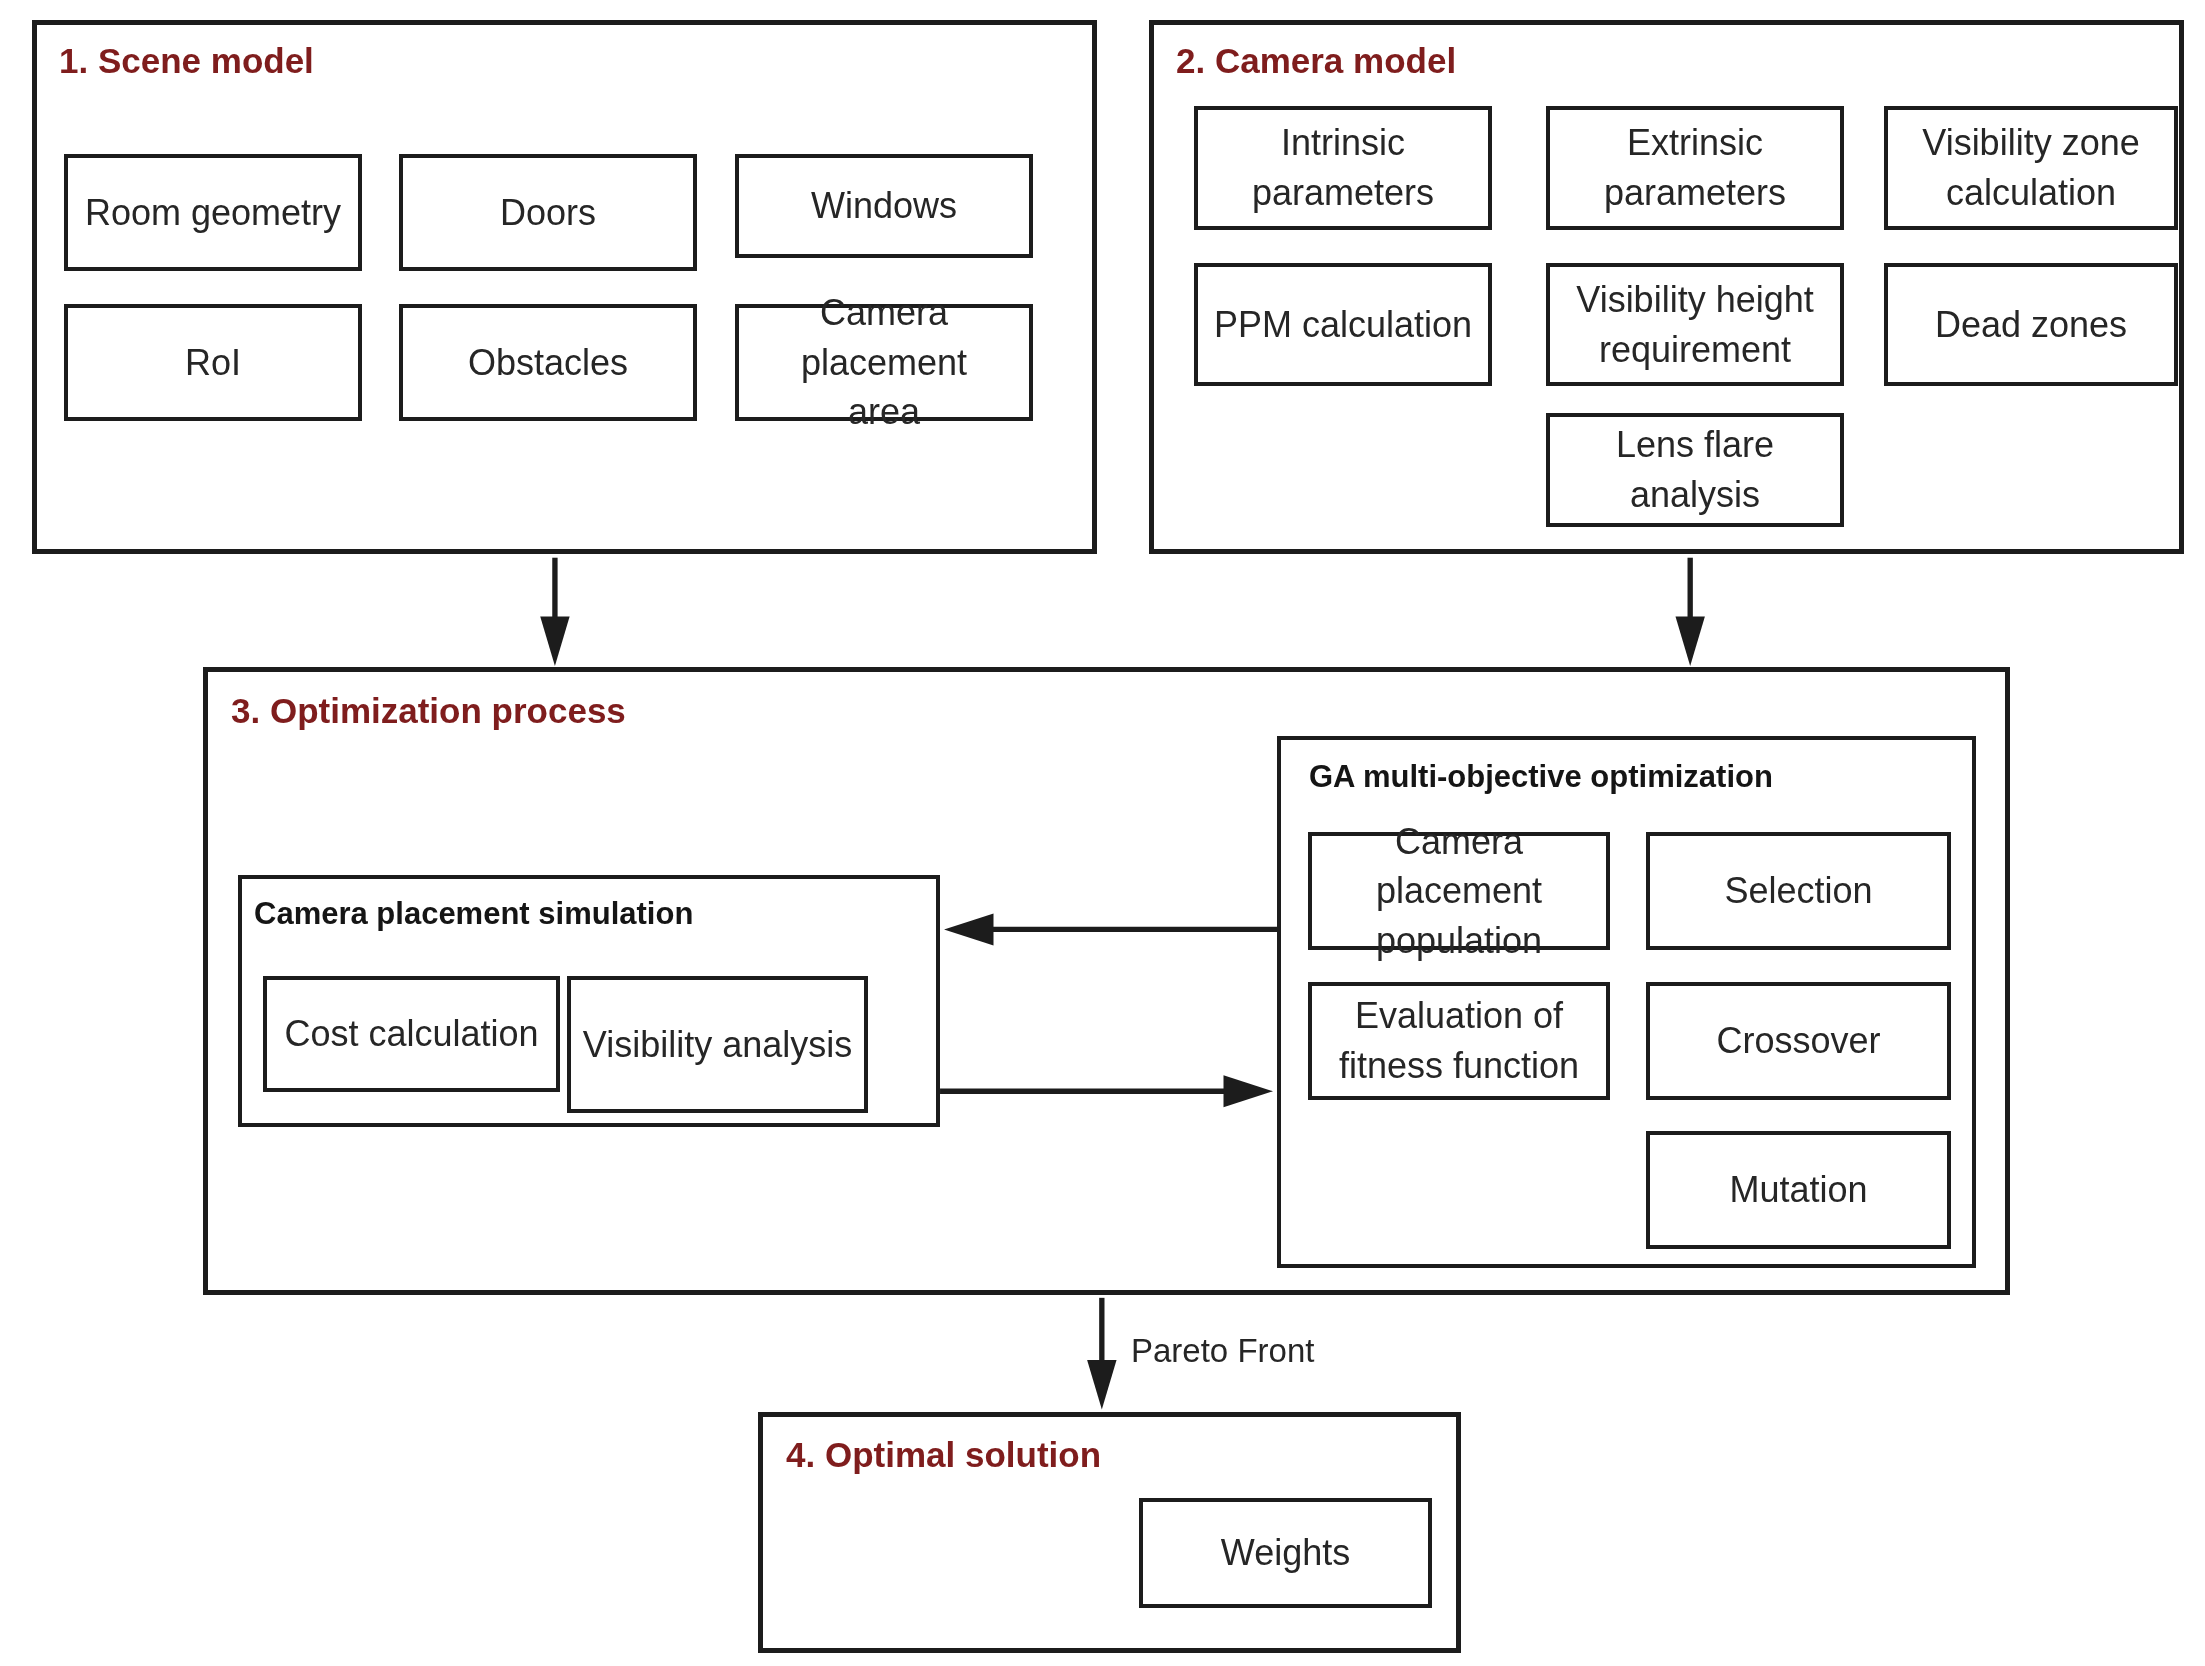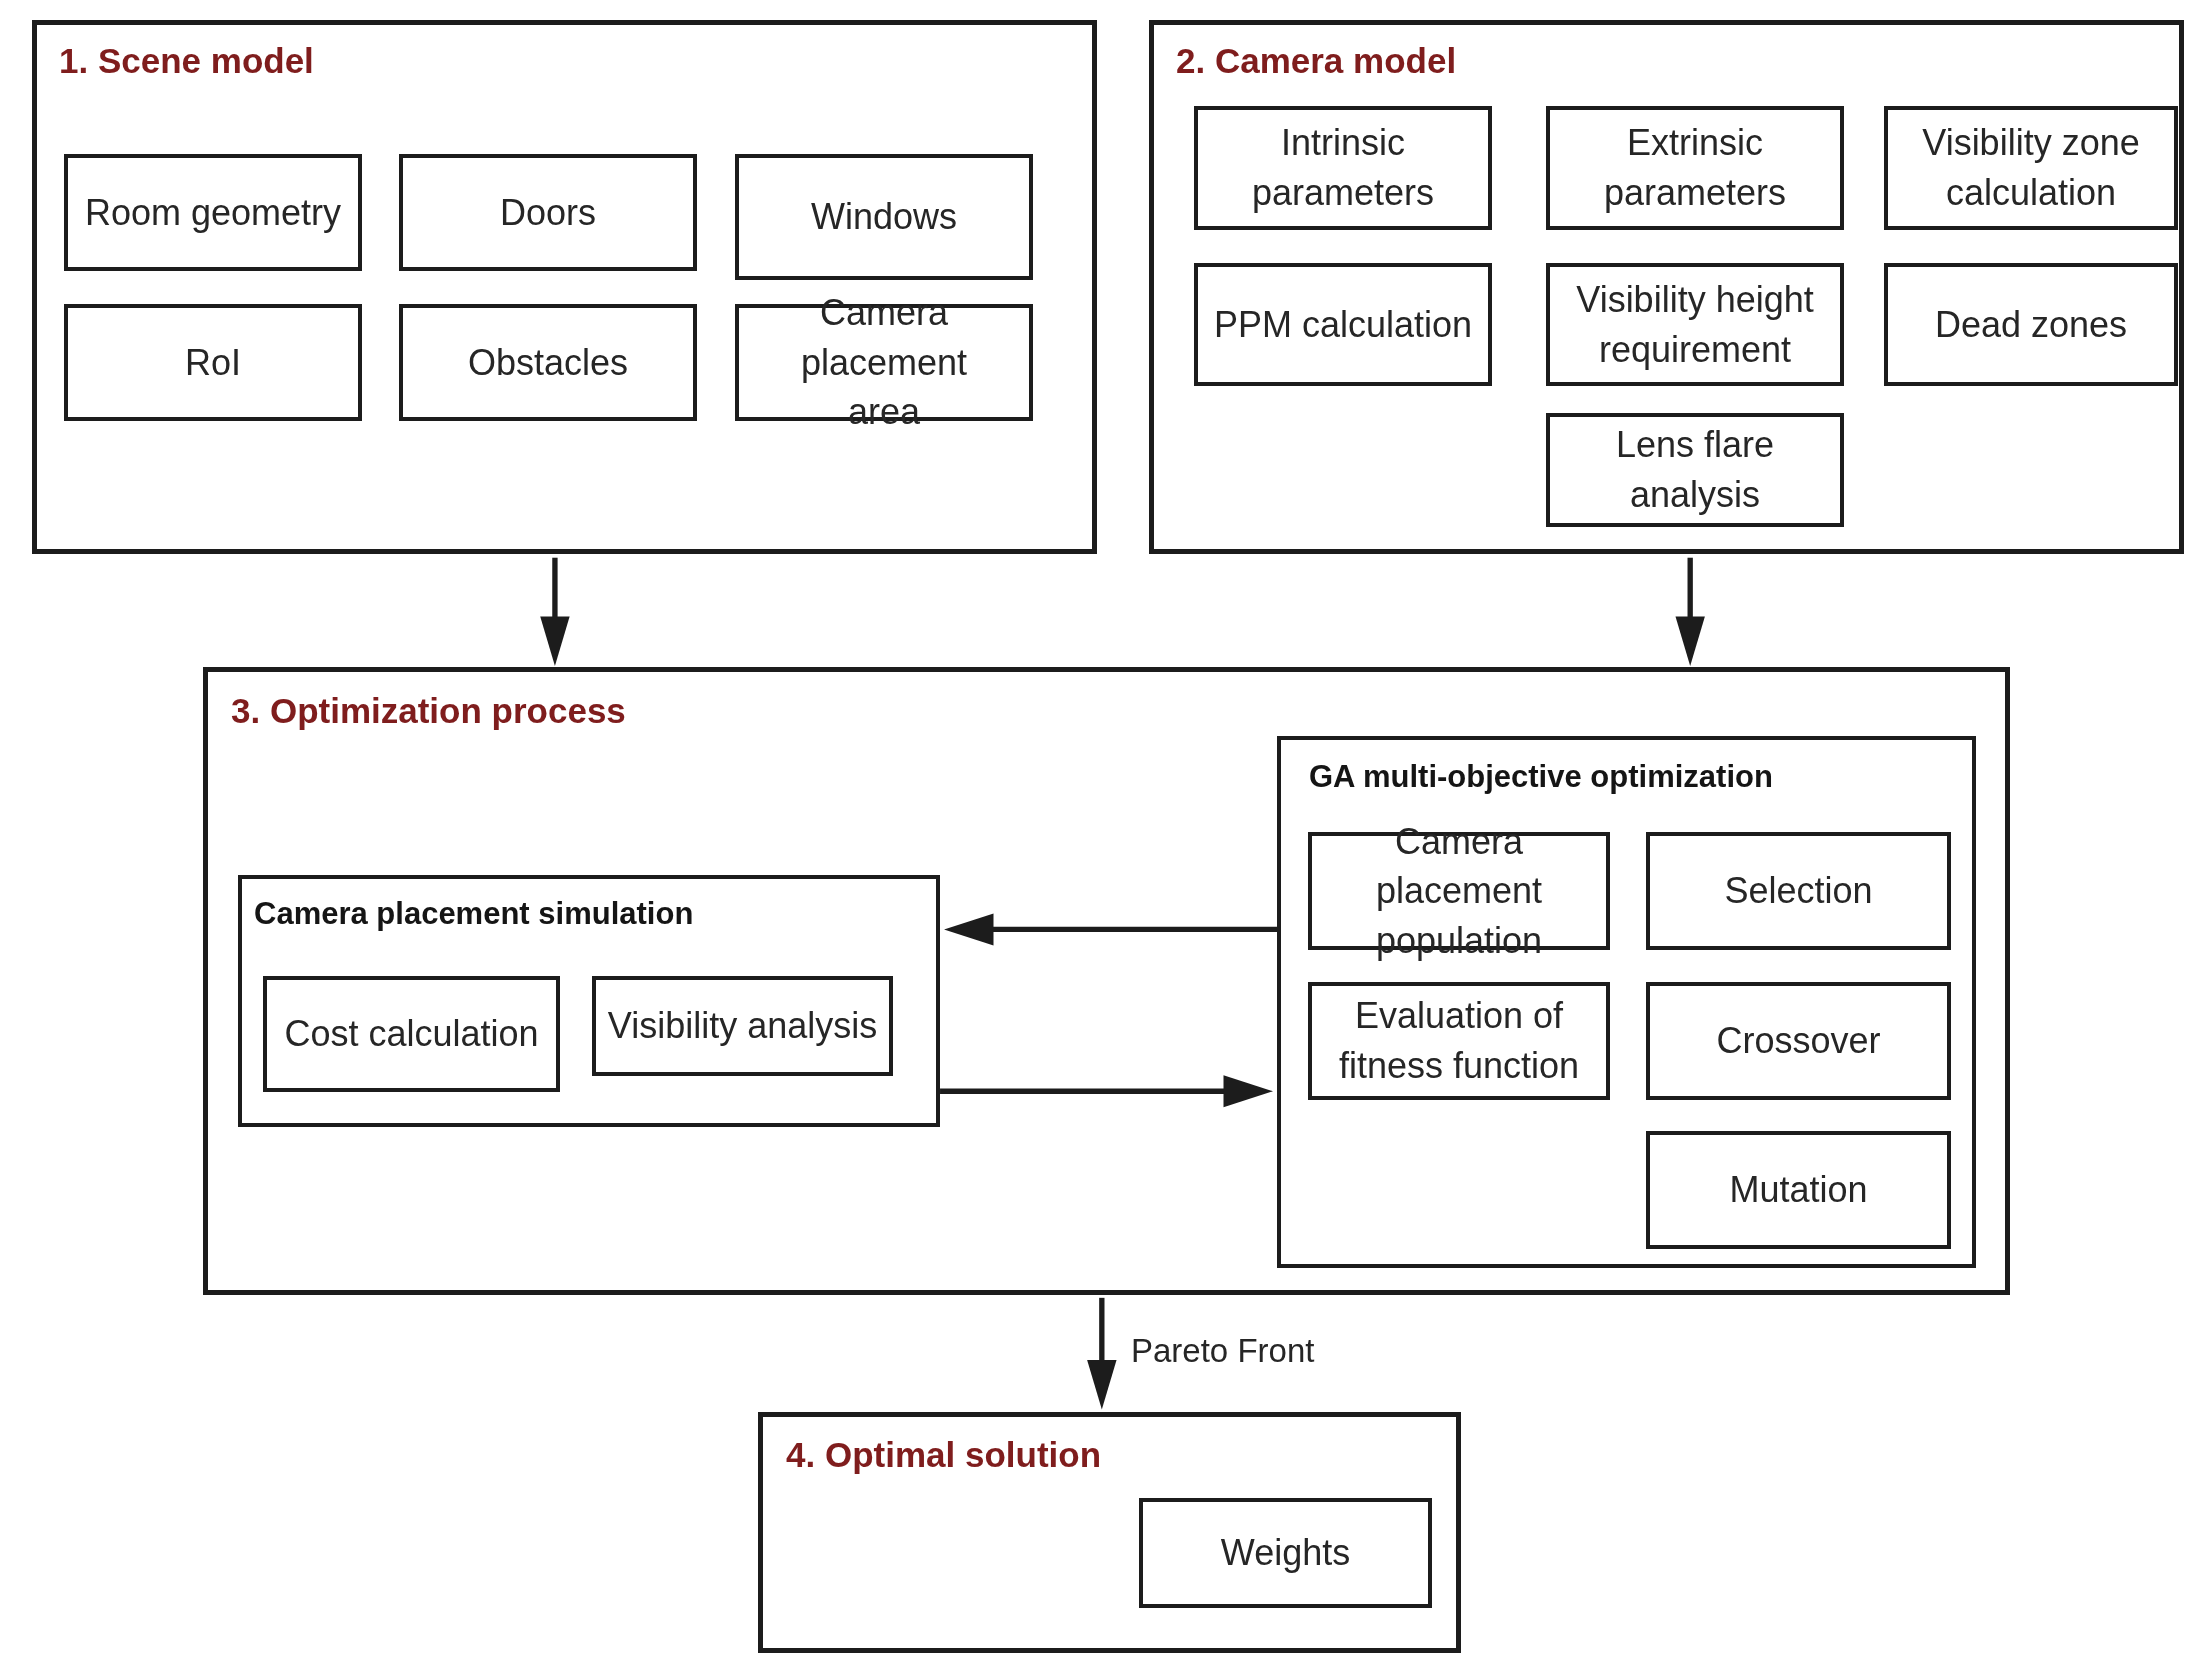--- a/index.html
+++ b/index.html
@@ -67,21 +67,21 @@
 </style>
 </head>
 <body>
 
 <div id="canvas">
 
   <div class="frame" style="left:32px; top:20px; width:1065px; height:534px;"></div>
   <div class="frame-title" style="left:59px; top:41px;">1. Scene model</div>
   <div class="node" style="left:64px; top:154px; width:298px; height:117px;">Room geometry</div>
   <div class="node" style="left:399px; top:154px; width:298px; height:117px;">Doors</div>
-  <div class="node" style="left:735px; top:154px; width:298px; height:126px;">Windows</div>
+  <div class="node" style="left:735px; top:154px; width:298px; height:104px;">Windows</div>
   <div class="node" style="left:64px; top:304px; width:298px; height:117px;">RoI</div>
   <div class="node" style="left:399px; top:304px; width:298px; height:117px;">Obstacles</div>
   <div class="node" style="left:735px; top:304px; width:298px; height:117px;">Camera placement
 area</div>
 
   <div class="frame" style="left:1149px; top:20px; width:1035px; height:534px;"></div>
   <div class="frame-title" style="left:1176px; top:41px;">2. Camera model</div>
   <div class="node" style="left:1194px; top:106px; width:298px; height:124px;">Intrinsic
 parameters</div>
   <div class="node" style="left:1546px; top:106px; width:298px; height:124px;">Extrinsic
@@ -93,21 +93,21 @@
 requirement</div>
   <div class="node" style="left:1884px; top:263px; width:294px; height:123px;">Dead zones</div>
   <div class="node" style="left:1546px; top:413px; width:298px; height:114px;">Lens flare analysis</div>
 
   <div class="frame" style="left:203px; top:667px; width:1807px; height:628px;"></div>
   <div class="frame-title" style="left:231px; top:691px;">3. Optimization process</div>
 
   <div class="subframe" style="left:238px; top:875px; width:702px; height:252px;"></div>
   <div class="subframe-title" style="left:254px; top:896px;">Camera placement simulation</div>
   <div class="node" style="left:263px; top:976px; width:297px; height:116px;">Cost calculation</div>
-  <div class="node" style="left:592px; top:976px; width:301px; height:100px;">Visibility analysis</div>
+  <div class="node" style="left:567px; top:976px; width:301px; height:137px;">Visibility analysis</div>
 
   <div class="subframe" style="left:1277px; top:736px; width:699px; height:532px;"></div>
   <div class="subframe-title" style="left:1309px; top:759px;">GA multi-objective optimization</div>
   <div class="node" style="left:1308px; top:832px; width:302px; height:118px;">Camera placement
 population</div>
   <div class="node" style="left:1646px; top:832px; width:305px; height:118px;">Selection</div>
   <div class="node" style="left:1308px; top:982px; width:302px; height:118px;">Evaluation of
 fitness function</div>
   <div class="node" style="left:1646px; top:982px; width:305px; height:118px;">Crossover</div>
   <div class="node" style="left:1646px; top:1131px; width:305px; height:118px;">Mutation</div>

